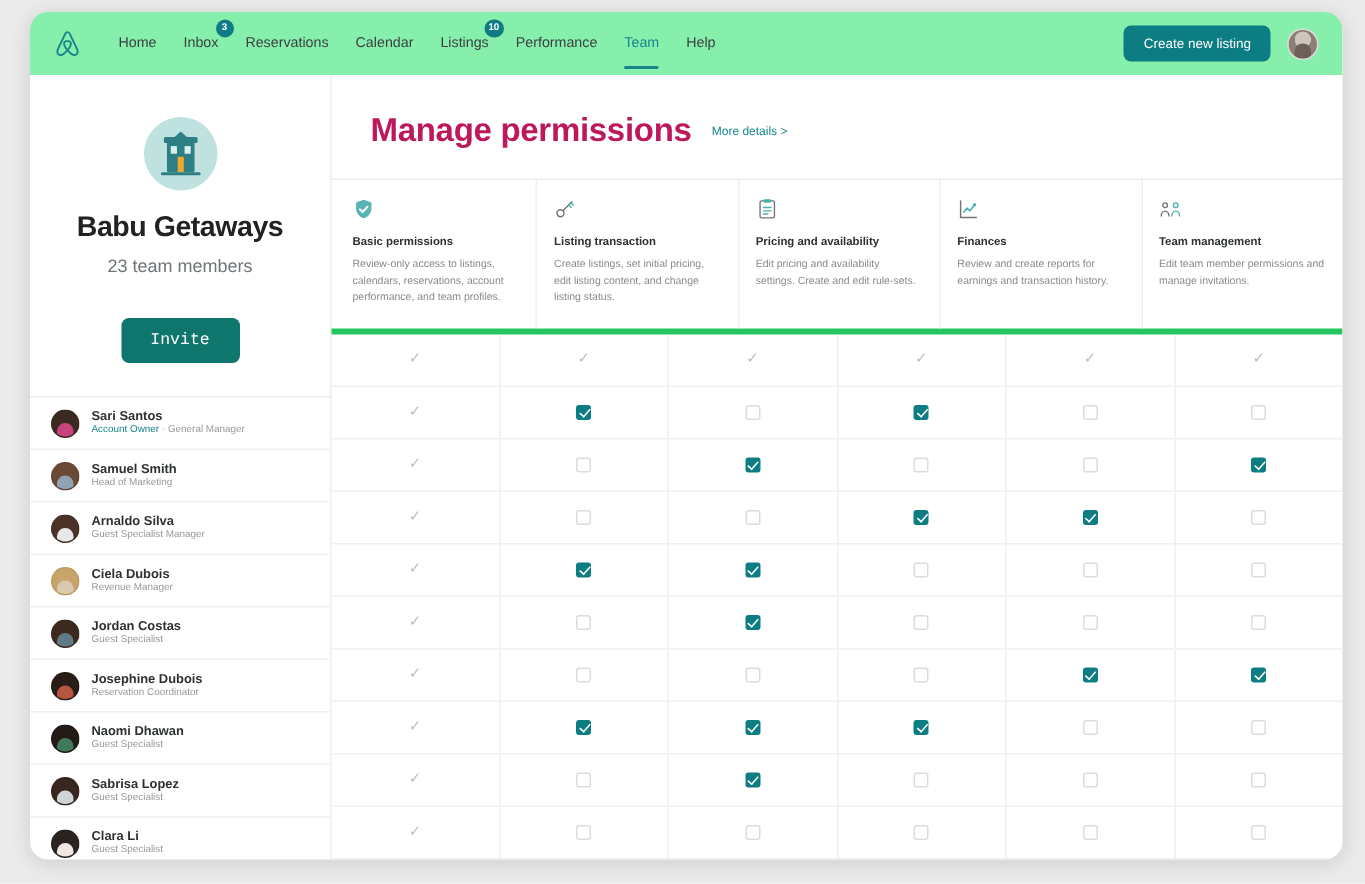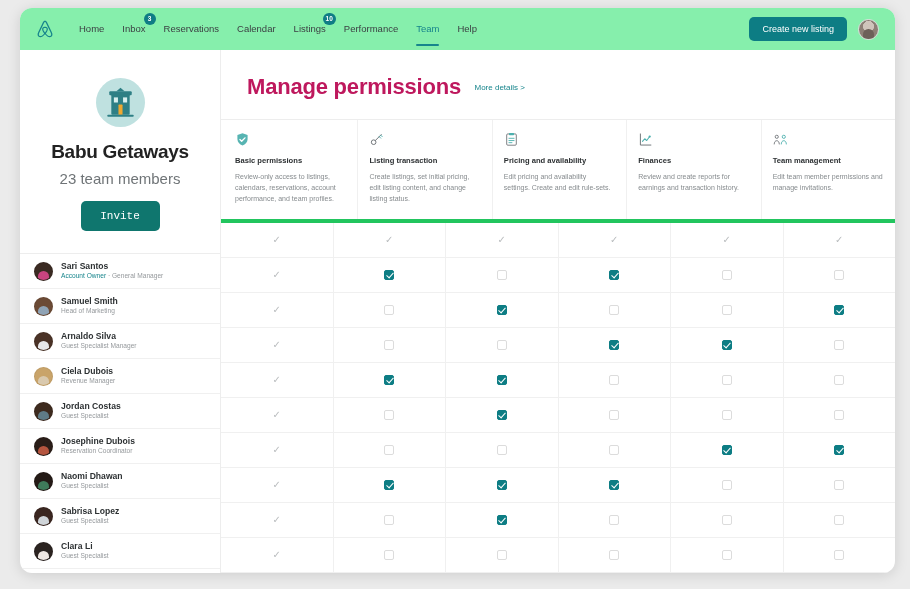--- a/index.html
+++ b/index.html
@@ -104,21 +104,21 @@
     width: 49px; height: 49px; border-radius: 50%;
     background: #bfe1e0;
     margin: 0 auto 14px;
     position: relative;
   }
   .org-name {
     font-size: 19px; font-weight: bold; color: #222;
     letter-spacing: -0.3px;
     margin-bottom: 7px;
   }
-  .org-sub { font-size: 15px; color: #6f7477; margin-bottom: 14px; }
+  .org-sub { font-size: 12px; color: #6f7477; margin-bottom: 28px; }
   .invite {
     background: #0f766e; color: #fff; border: none;
     font-size: 11px; padding: 9px 0; width: 79px;
     border-radius: 5px; cursor: pointer; font-family: Liberation Mono, monospace;
   }
 
   .members { flex: 1 1 auto; }
   .member {
     height: 35px;
     display: flex;

